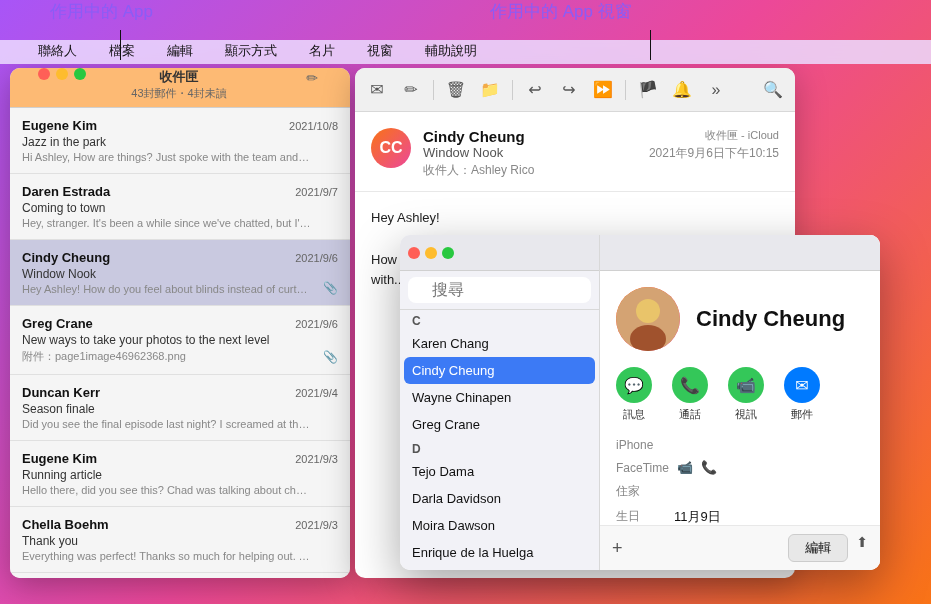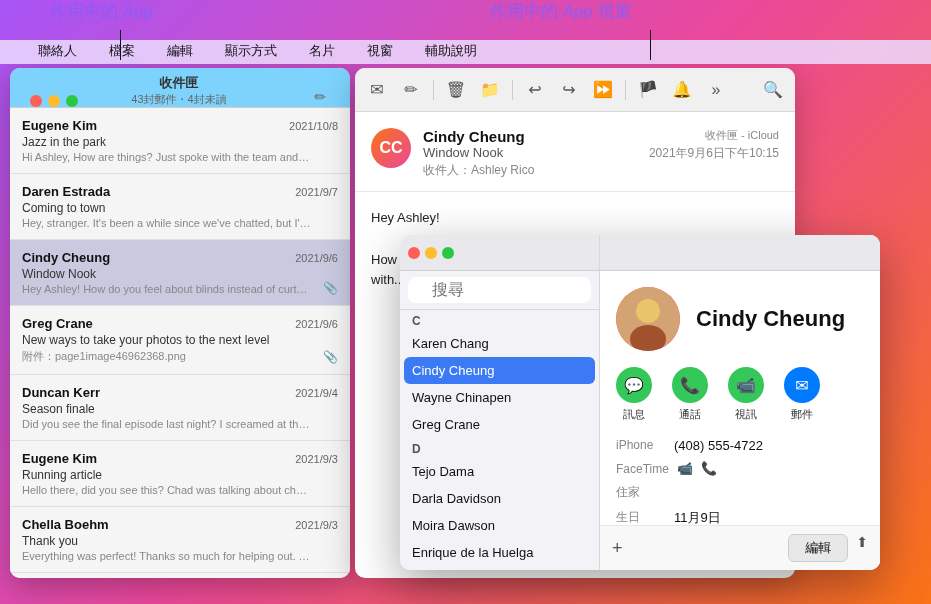--- a/index.html
+++ b/index.html
@@ -78,24 +78,24 @@
       height: 510px;
       background: #f5f5f5;
       border-radius: 10px;
       box-shadow: 0 8px 32px rgba(0,0,0,0.3);
       overflow: hidden;
       z-index: 10;
     }
 
     .mail-titlebar {
       height: 40px;
-      background: #7dd3fc;
-      display: flex;
-      align-items: flex-end;
-      padding: 0 20px;
+      background: #fdba74;
+      display: flex;
+      align-items: flex-start;
+      padding: 0 28px;
       gap: 6px;
       border-bottom: 1px solid #d0d0d0;
     }
     .traffic-light {
       width: 12px; height: 12px;
       border-radius: 50%;
       cursor: pointer;
     }
     .tl-red { background: #ff5f57; }
     .tl-yellow { background: #febc2e; }
@@ -685,21 +685,20 @@
           <span class="contact-action-label">視訊</span>
         </div>
         <div class="contact-action-btn">
           <div class="contact-action-icon action-mail">✉</div>
           <span class="contact-action-label">郵件</span>
         </div>
       </div>
 
       <div class="contact-info-row">
         <span class="contact-info-label">iPhone</span>
-        <span class="contact-info-value">(408) 555-4722</span>
       </div>
 
       <div class="contact-facetime-row">
         <span class="contact-info-label">FaceTime</span>
         <span class="ft-icon">📹</span>
         <span class="ft-icon">📞</span>
       </div>
 
       <div class="contact-info-row">
         <span class="contact-info-label">住家</span>

